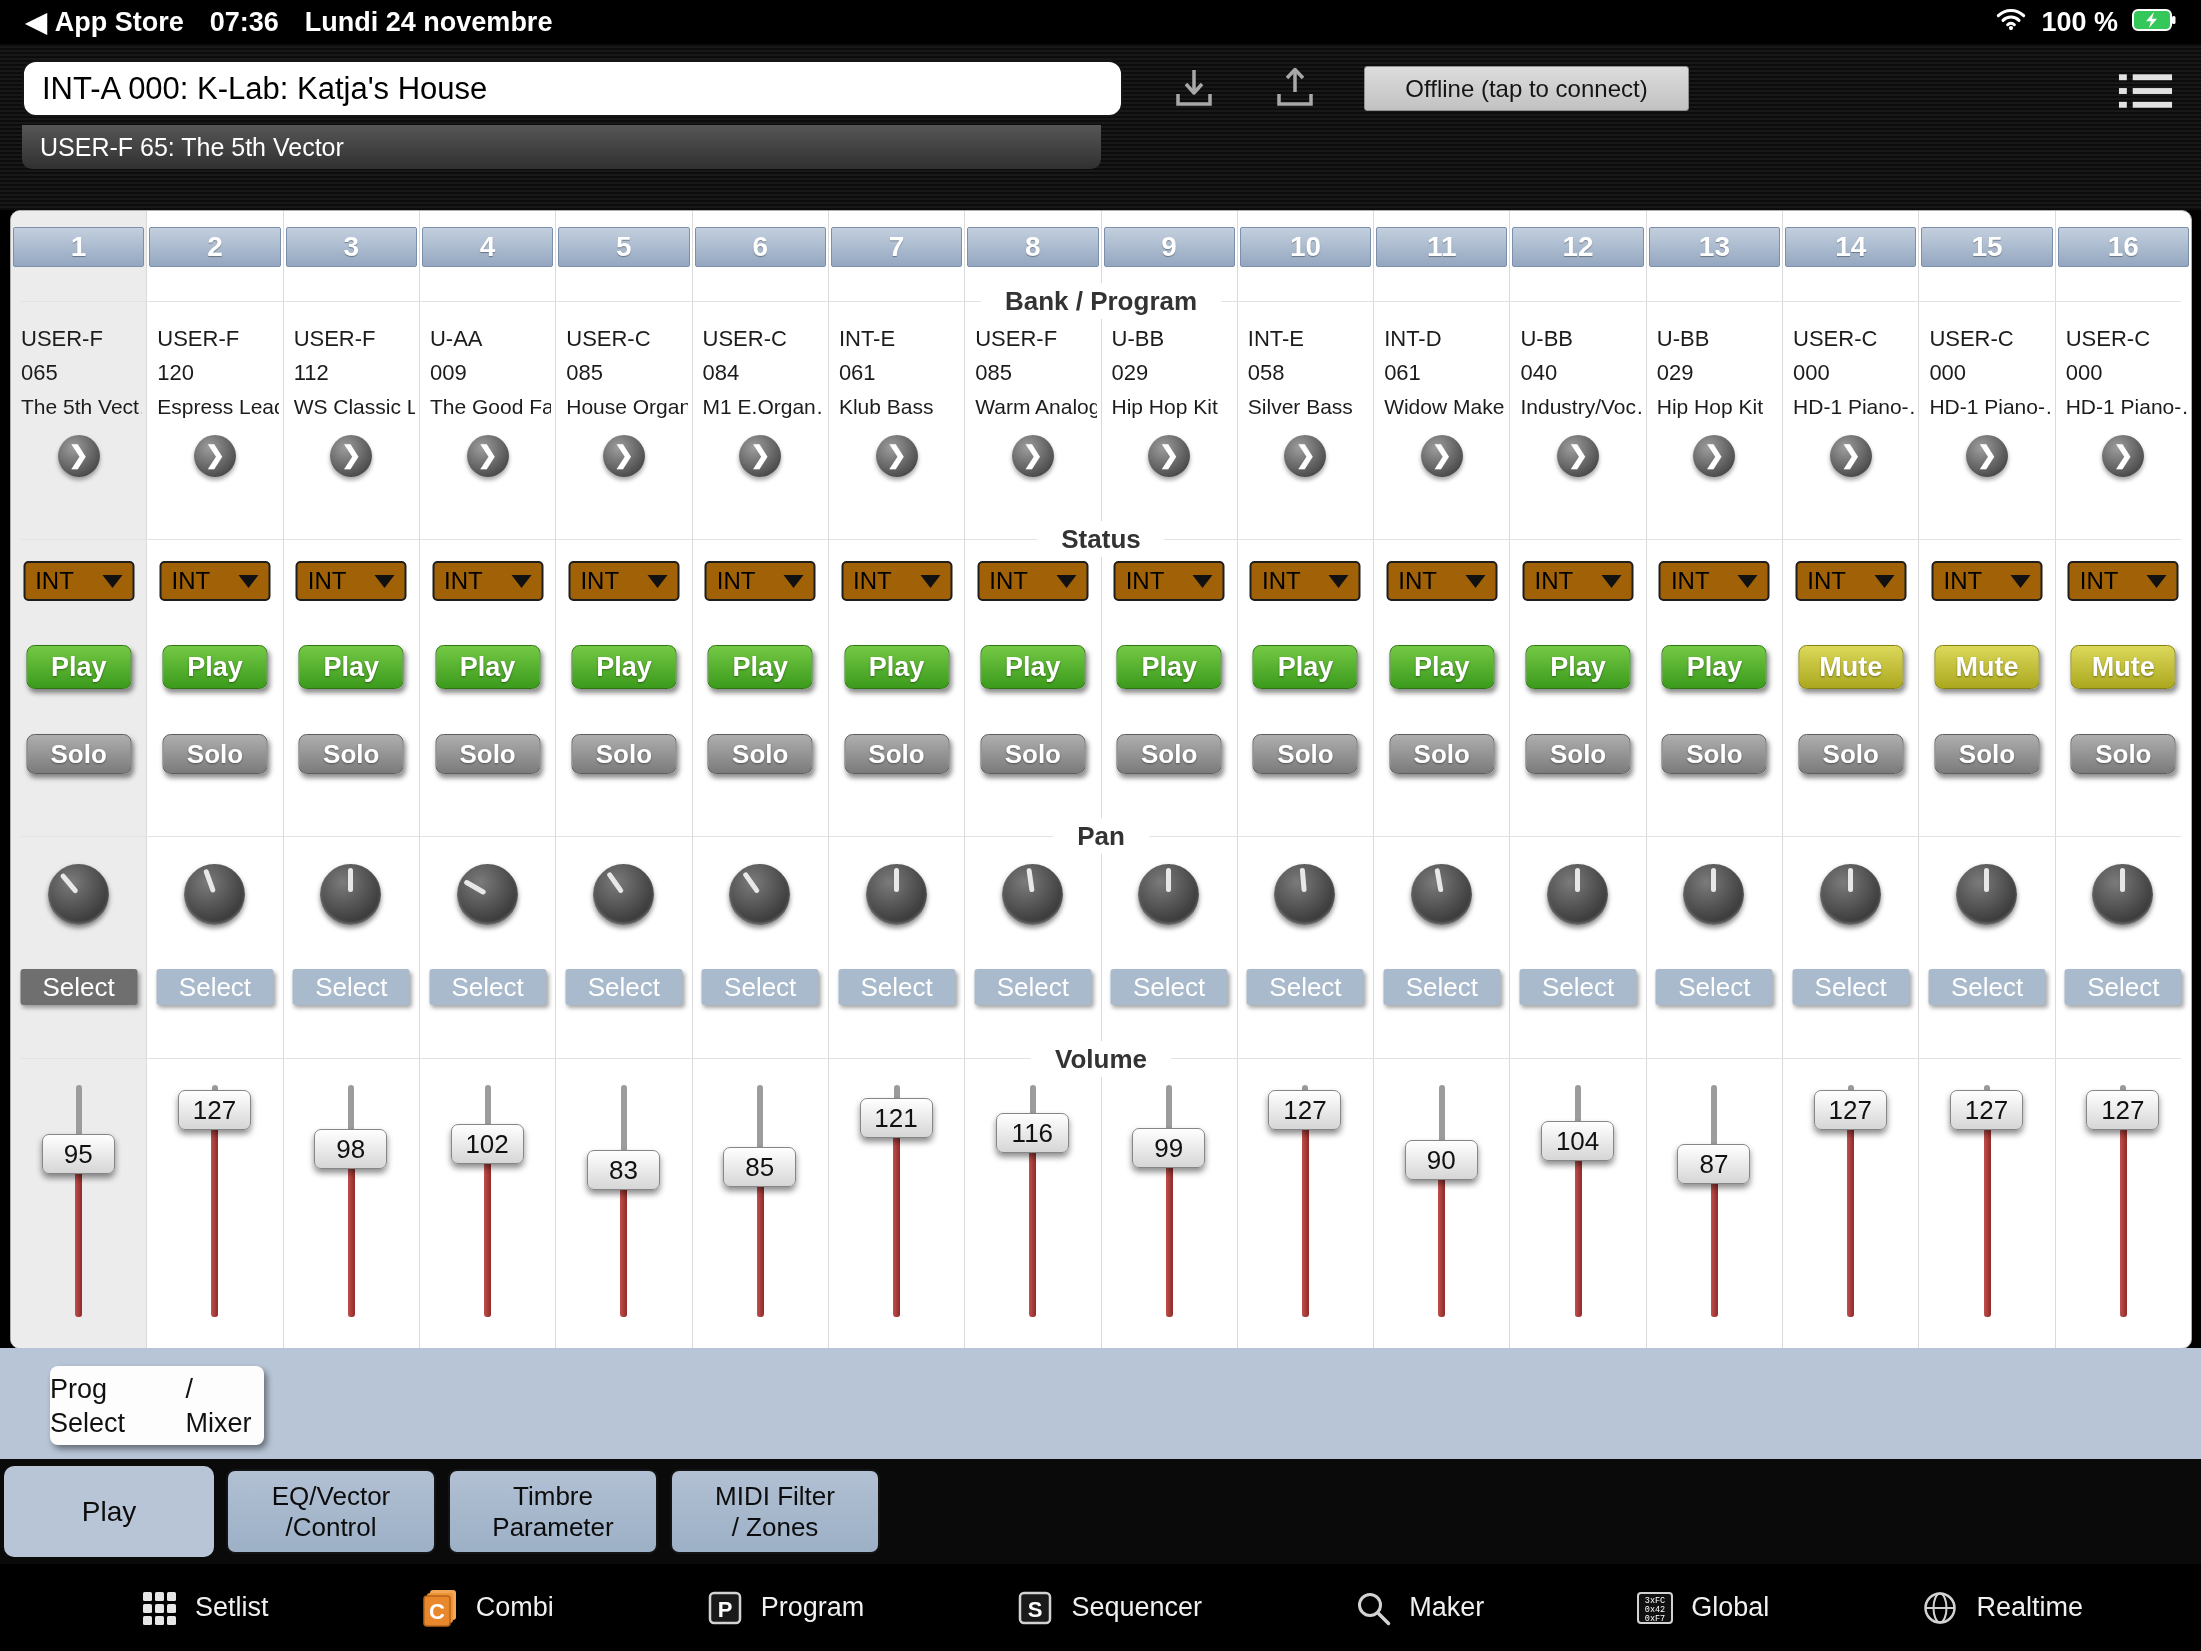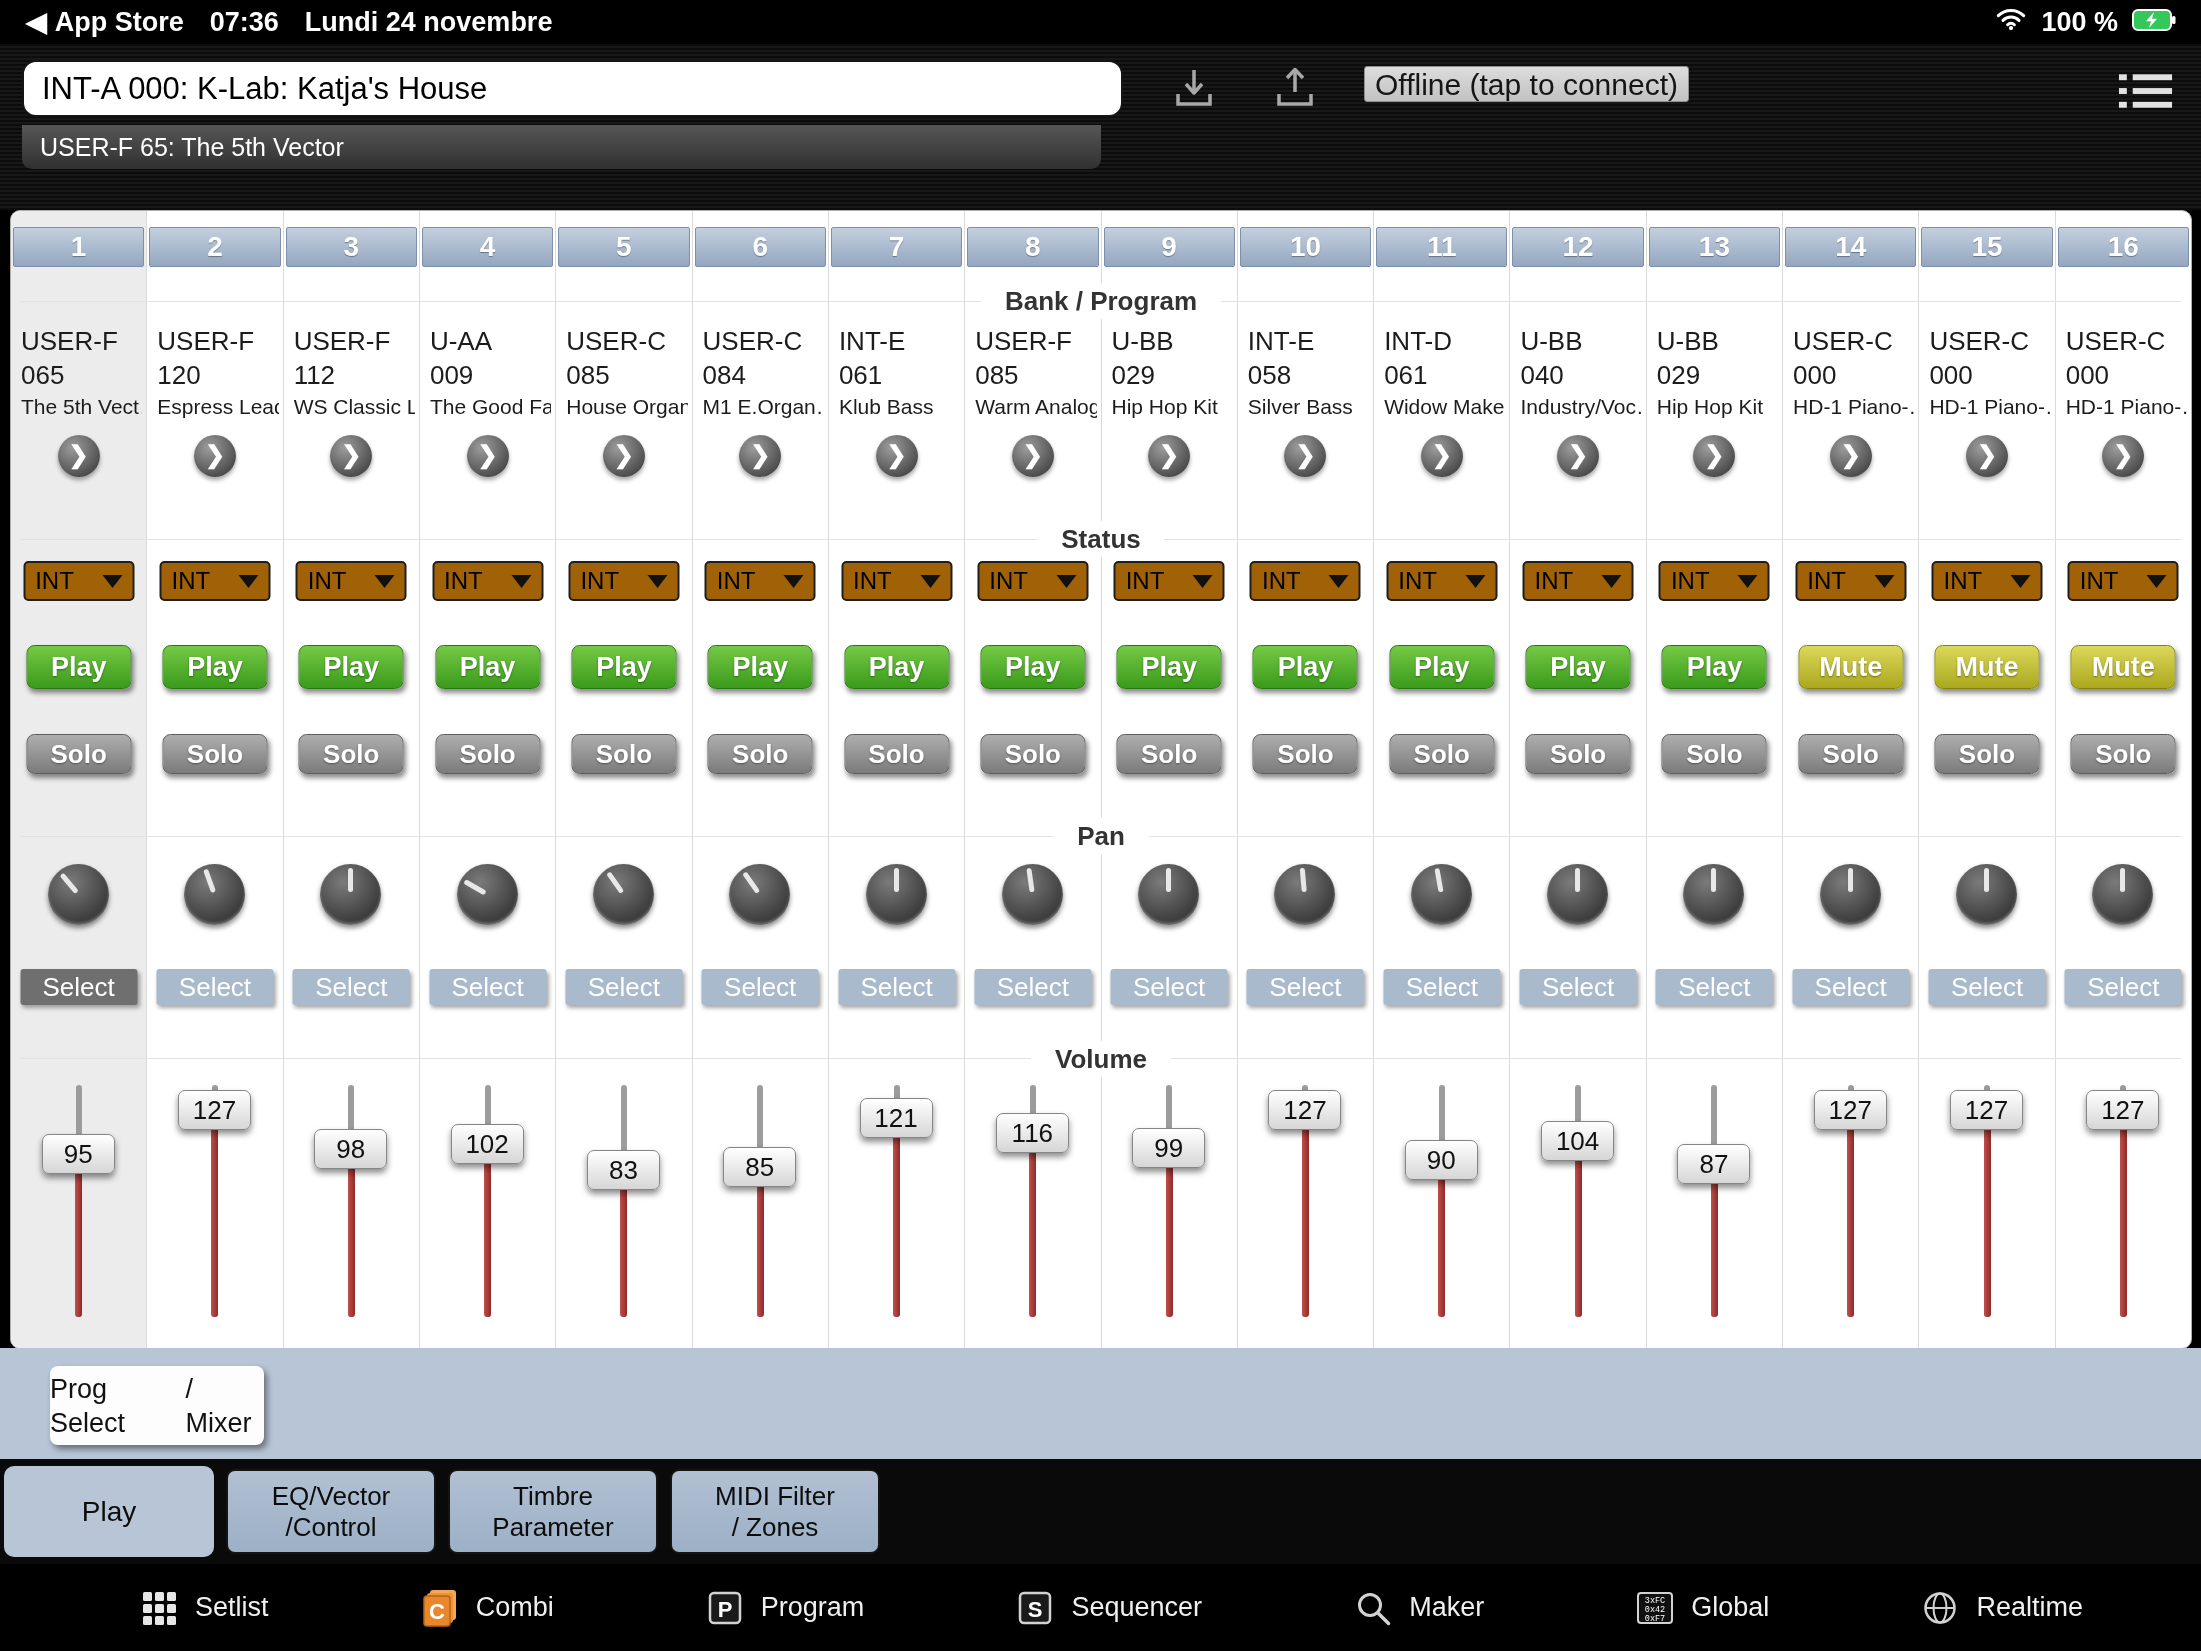--- a/index.html
+++ b/index.html
@@ -11,32 +11,32 @@
   .sb-right{display:flex;align-items:center;gap:14px;}
   .sb-back{display:flex;align-items:center;gap:8px;}
 
   
   #header{position:absolute;top:44px;left:0;width:2202px;height:166px;background:#121212 repeating-linear-gradient(0deg,#0c0c0c 0 2px,#181818 2px 4px);}
   #combi-title{position:absolute;left:22px;top:16px;width:1101px;height:57px;background:#fff;border:2px solid #151515;border-radius:14px;box-sizing:border-box;font-size:31px;color:#000;line-height:53px;padding:0 18px;overflow:hidden;white-space:nowrap;}
   #sub-title{position:absolute;left:22px;top:81px;width:1079px;height:44px;background:linear-gradient(#565656,#303030);border-radius:0 0 10px 10px;font-size:25px;color:#fff;line-height:44px;padding:0 18px;box-sizing:border-box;white-space:nowrap;}
   .hdr-icon-btn{position:absolute;top:20px;width:51px;height:51px;background:none;border:none;padding:0;cursor:pointer;}
   #import-btn{left:1168px;}
   #export-btn{left:1269px;}
-  #offline-btn{position:absolute;left:1364px;top:22px;width:325px;height:36px;background:linear-gradient(#dcdcdc,#c2c2c2);border:1px solid #8f8f8f;border-radius:3px;font-size:30px;color:#151515;font-family:"Liberation Sans",sans-serif;}
+  #offline-btn{position:absolute;left:1364px;top:22px;width:325px;height:45px;background:linear-gradient(#dcdcdc,#c2c2c2);border:1px solid #8f8f8f;border-radius:3px;font-size:24px;color:#151515;font-family:"Liberation Sans",sans-serif;}
   #menu-btn{position:absolute;right:28px;top:26px;width:57px;height:44px;background:none;border:none;padding:0;}
 
   
   #panel{position:absolute;left:10px;top:210px;width:2182px;height:1139px;background:#fff;border:1px solid #aeaeae;border-radius:10px;box-sizing:border-box;overflow:hidden;}
   #channels{position:absolute;inset:0;display:flex;}
   .col{flex:1;position:relative;border-right:1px solid #dadada;}
   .col:last-child{border-right:none;}
   .col.selected{background:#ececec;}
 
   .ch-num{position:absolute;top:16px;left:2px;right:2px;height:38px;background:linear-gradient(#c3cfde,#94a7c0);border:1px solid #7d90ab;border-radius:2px;color:#fff;font-size:28px;font-weight:700;display:flex;align-items:center;justify-content:center;text-shadow:0 1px 1px rgba(0,0,0,.35);}
-  .bank{position:absolute;top:115px;left:10px;right:4px;font-size:26px;color:#1c1c1c;white-space:nowrap;overflow:hidden;}
+  .bank{position:absolute;top:115px;left:10px;right:4px;font-size:22px;color:#1c1c1c;white-space:nowrap;overflow:hidden;}
   .prog{top:149px;}
   .pname{top:184px;font-size:21px;}
   .chev{position:absolute;top:224px;left:50%;margin-left:-21px;width:42px;height:42px;border-radius:50%;background:radial-gradient(circle at 36% 30%,#9d9d9d,#4c4c4c 75%);box-shadow:0 3px 4px rgba(0,0,0,.35);color:#fff;display:flex;align-items:center;justify-content:center;}
   .chev span{font-size:24px;font-weight:700;transform:translateY(-1px);}
 
   .dd{position:absolute;top:350px;left:50%;transform:translateX(-50%);width:111px;height:40px;background:#a16207;border:2px solid #1e1e1e;border-radius:5px;box-sizing:border-box;display:flex;align-items:center;justify-content:space-between;padding:0 10px;font-size:24px;color:#000;}
   .tri{width:0;height:0;border-left:10px solid transparent;border-right:10px solid transparent;border-top:13px solid #111;}
 
   .btn{position:absolute;left:50%;transform:translateX(-50%);color:#fff;font-weight:700;display:flex;align-items:center;justify-content:center;border-radius:8px;text-shadow:0 1px 2px rgba(0,0,0,.4);box-shadow:2px 4px 5px rgba(0,0,0,.45);box-sizing:border-box;}
   .status-btn{top:434px;width:105px;height:44px;font-size:27px;}

